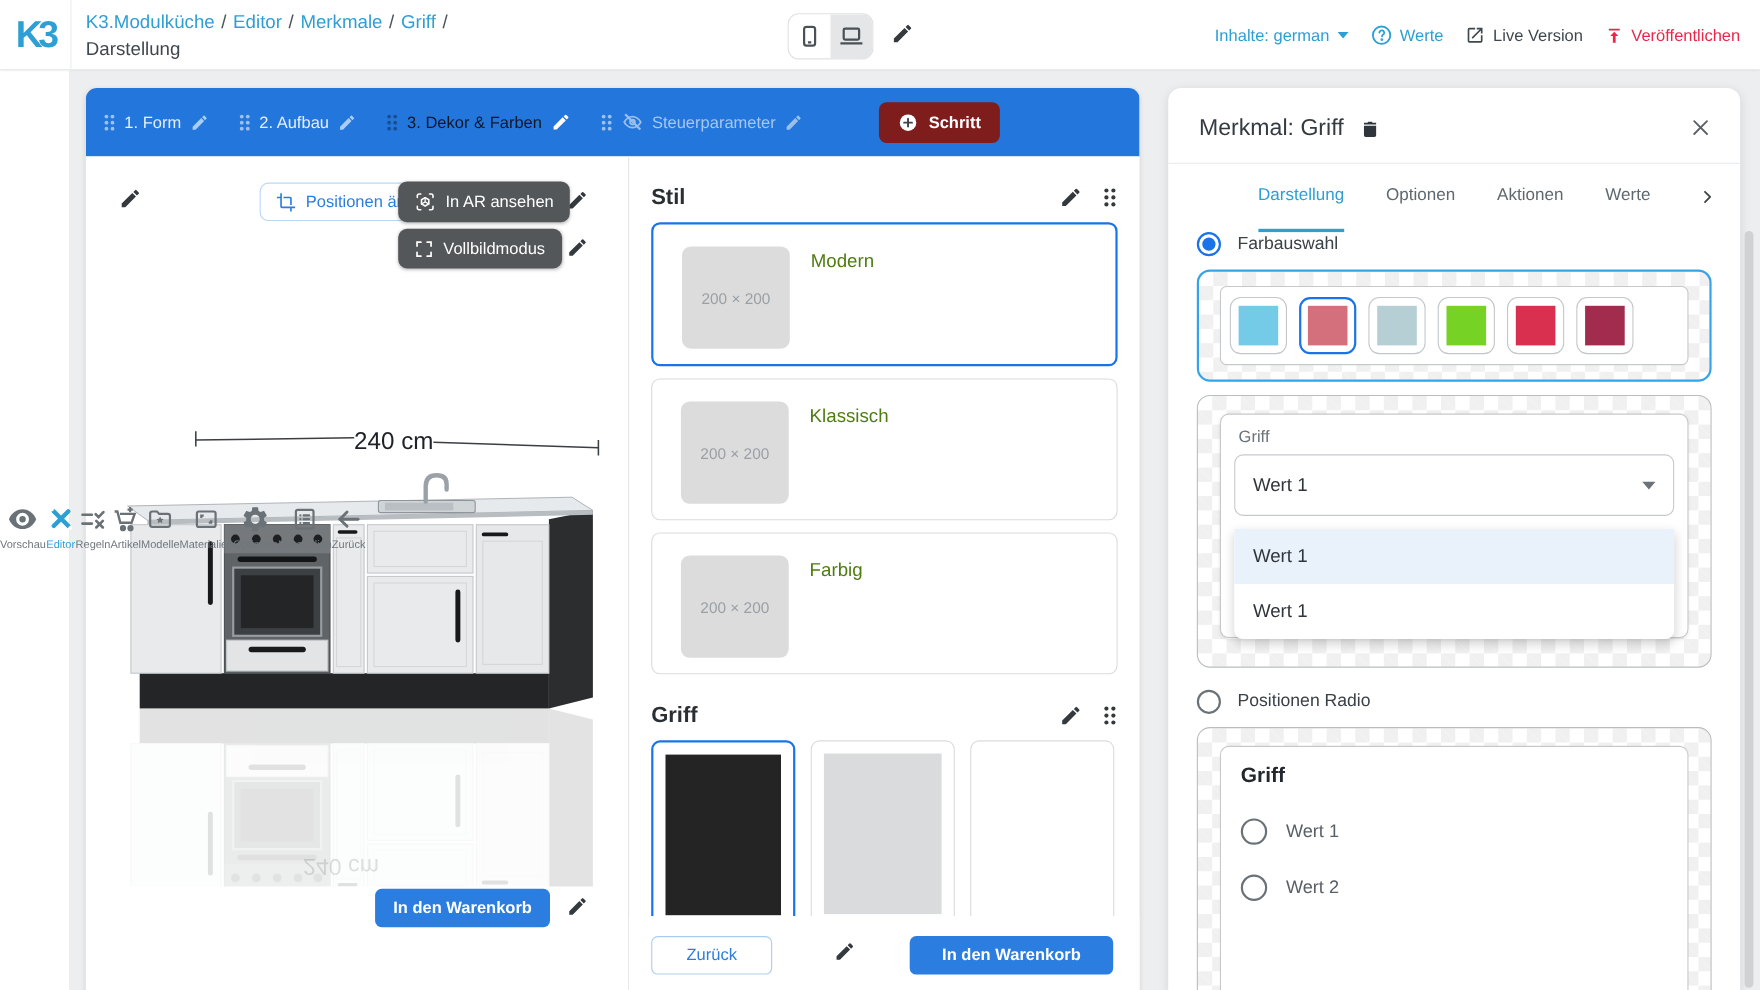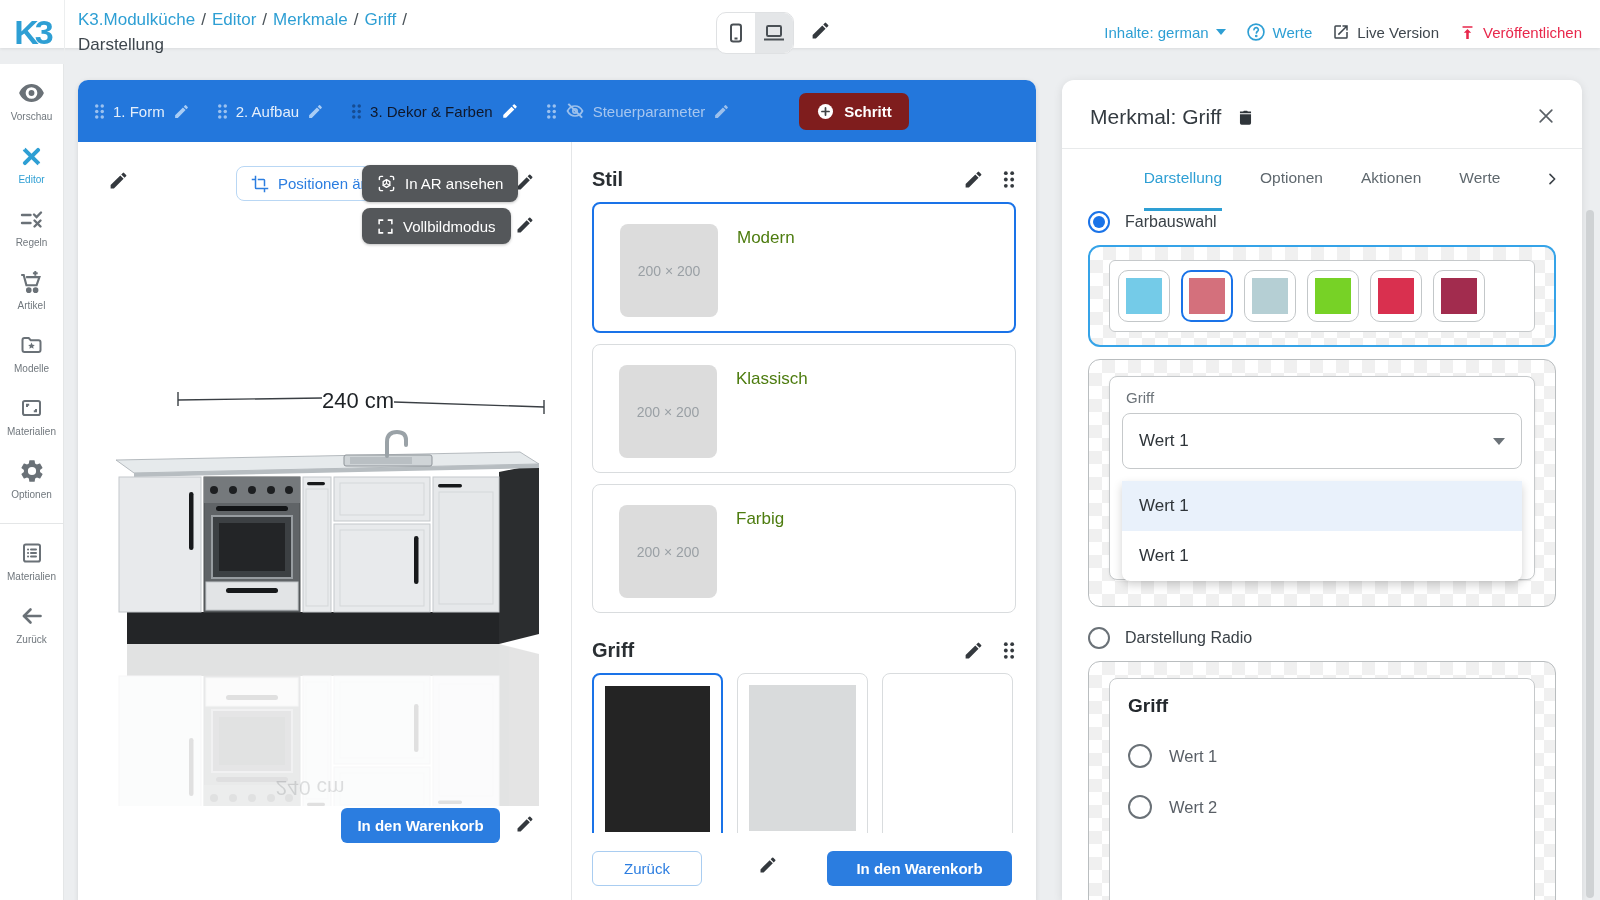--- a/index.html
+++ b/index.html
@@ -1,37 +1,37 @@
 <!DOCTYPE html>
 <html><head>
 <meta charset="utf-8">
 <style>
   html,body{margin:0;padding:0;}
   body{width:1600px;height:900px;position:relative;overflow:hidden;background:#eceef0;
        font-family:"Liberation Sans",sans-serif;color:#3a4147;-webkit-font-smoothing:antialiased;}
   svg{display:block}
   
-  .hdr{position:absolute;left:0;top:0;width:1600px;height:48px;background:#fff;box-shadow:0 1px 3px rgba(0,0,0,.08);z-index:30}
+  .hdr{position:absolute;left:0;top:0;width:1600px;height:63px;background:#fff;box-shadow:0 1px 3px rgba(0,0,0,.08);z-index:30}
   .logo{position:absolute;left:0;top:0;width:64px;height:64px;display:flex;align-items:center;justify-content:center;
         border-right:1px solid #eceeef;font-size:34px;font-weight:700;color:#2e9fd4;letter-spacing:-4px}
   .crumbs{position:absolute;left:78px;top:7px;line-height:25px;font-size:17px}
   .crumbs a{color:#2e9fd4;text-decoration:none}
   .crumbs .sep{color:#4a5258;margin:0 6px}
   .crumb-cur{color:#3f474e}
   .seg-toggle{position:absolute;left:716px;top:12px;height:40px;border:1px solid #dfe1e3;border-radius:10px;display:flex;overflow:hidden;background:#fff}
   .seg{width:38px;display:flex;align-items:center;justify-content:center;color:#4a5055}
   .seg.act{background:#e4e6e8}
   .hdr-pencil{position:absolute;left:810px;top:20px;color:#34393e}
   .hdr-right{position:absolute;right:18px;top:0;height:64px;display:flex;align-items:center;gap:20px;font-size:15px}
   .hr-item{display:flex;align-items:center;gap:7px;cursor:pointer}
   .blue{color:#2e9fd4}.dark{color:#3f474e}.red{color:#e8274b}
   .caret-dn{width:0;height:0;border-left:5px solid transparent;border-right:5px solid transparent;border-top:6px solid #2e9fd4;display:inline-block}
   
   .sbar{position:absolute;left:0;top:64px;width:63px;bottom:0;background:#fff;border-right:1px solid #e4e6e7;
-        display:flex;flex-direction:column;align-items:center;padding-top:16px;z-index:20}
+        display:flex;flex-direction:row;align-items:center;padding-top:16px;z-index:20}
   .sb-item{display:flex;flex-direction:column;align-items:center;gap:5px;margin-bottom:21px;cursor:pointer;width:63px}
   .sb-lbl{font-size:10px;color:#70777d;white-space:nowrap}
   .sb-item.act .sb-lbl{color:#2e9fd4}
   .sb-ico{color:#6a7177;height:26px;display:flex;align-items:center}
   .sb-item.act .sb-ico{color:#2e9fd4}
   .sb-div{width:63px;height:1px;background:#e4e6e7;margin:2px 0 16px}
   
   .main-card{position:absolute;left:78px;top:80px;width:958px;height:831px;background:#fff;border-radius:10px;
              box-shadow:0 1px 5px rgba(0,0,0,.10);overflow:hidden}
   .steps-bar{height:62px;background:#2377dc;display:flex;align-items:center;padding:0 16px}
@@ -645,21 +645,21 @@
         </div>
         <div class="dd-list">
           <div class="dd-item hl">Wert 1</div>
           <div class="dd-item">Wert 1</div>
         </div>
       </div>
     </div>
 
     <div class="p-opt" style="margin-top:20px">
       <span class="radio"></span>
-      <span class="p-lbl">Darstellung Radio</span>
+      <span class="p-lbl">Positionen Radio</span>
     </div>
     <div class="rad-strip checker">
       <div class="rad-card">
         <div class="rad-title">Griff</div>
         <div class="rad-row">
           <span class="radio"></span>
           <span class="rad-lbl">Wert 1</span>
         </div>
         <div class="rad-row">
           <span class="radio"></span>

